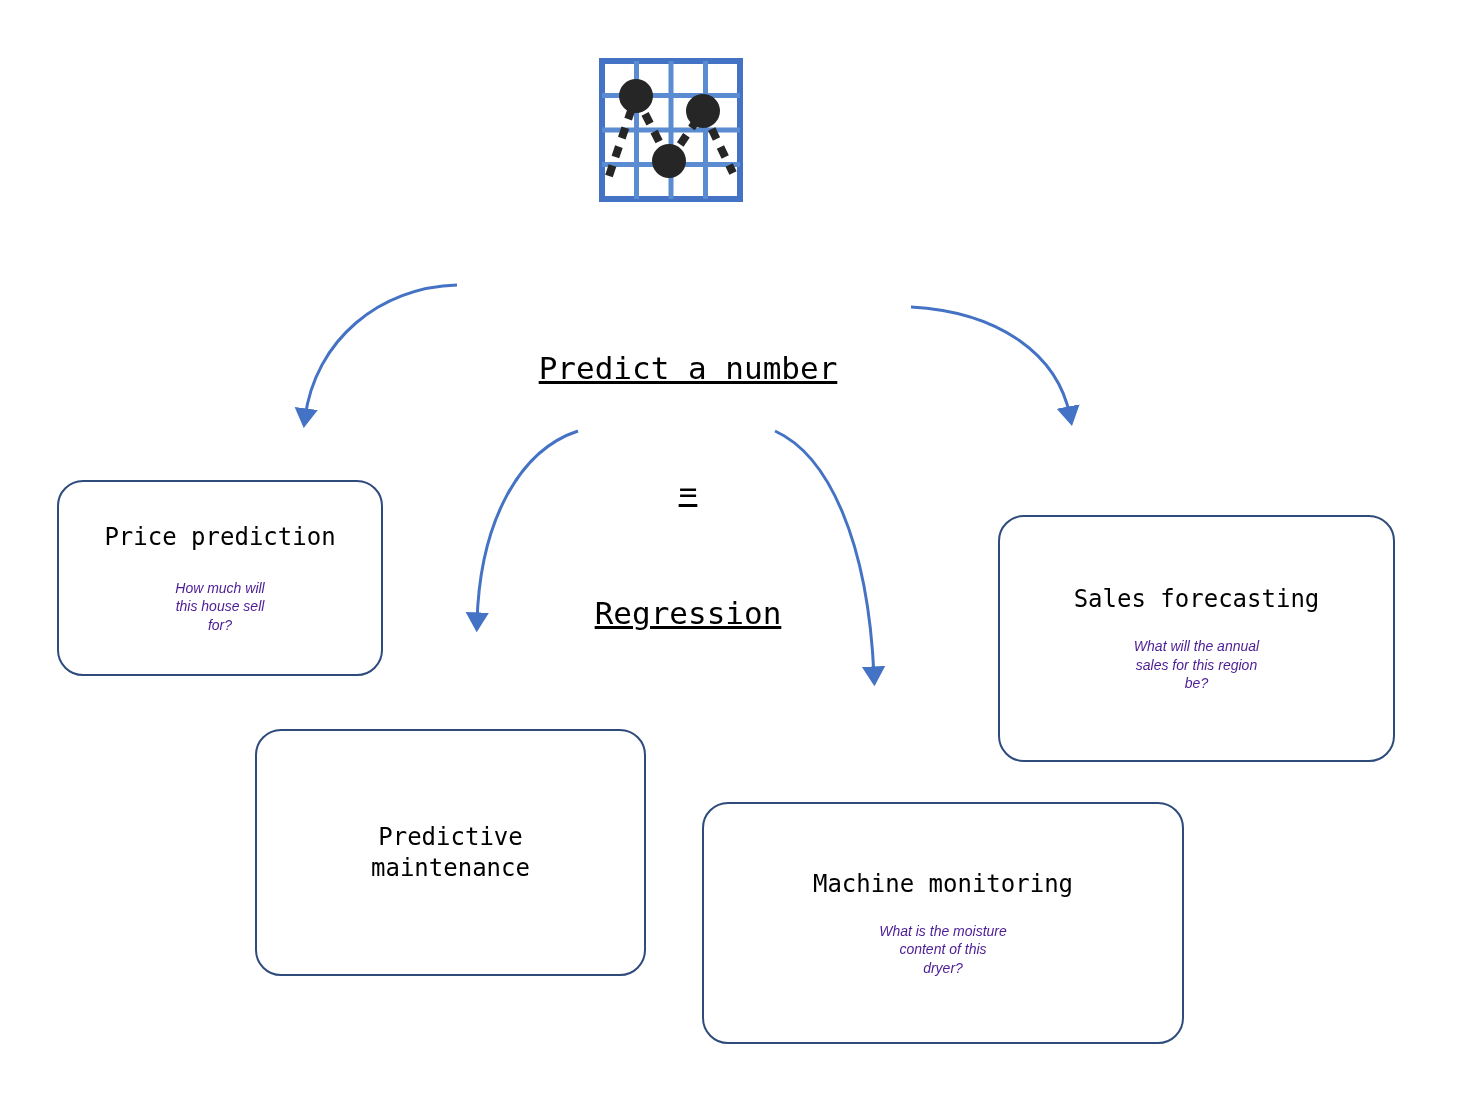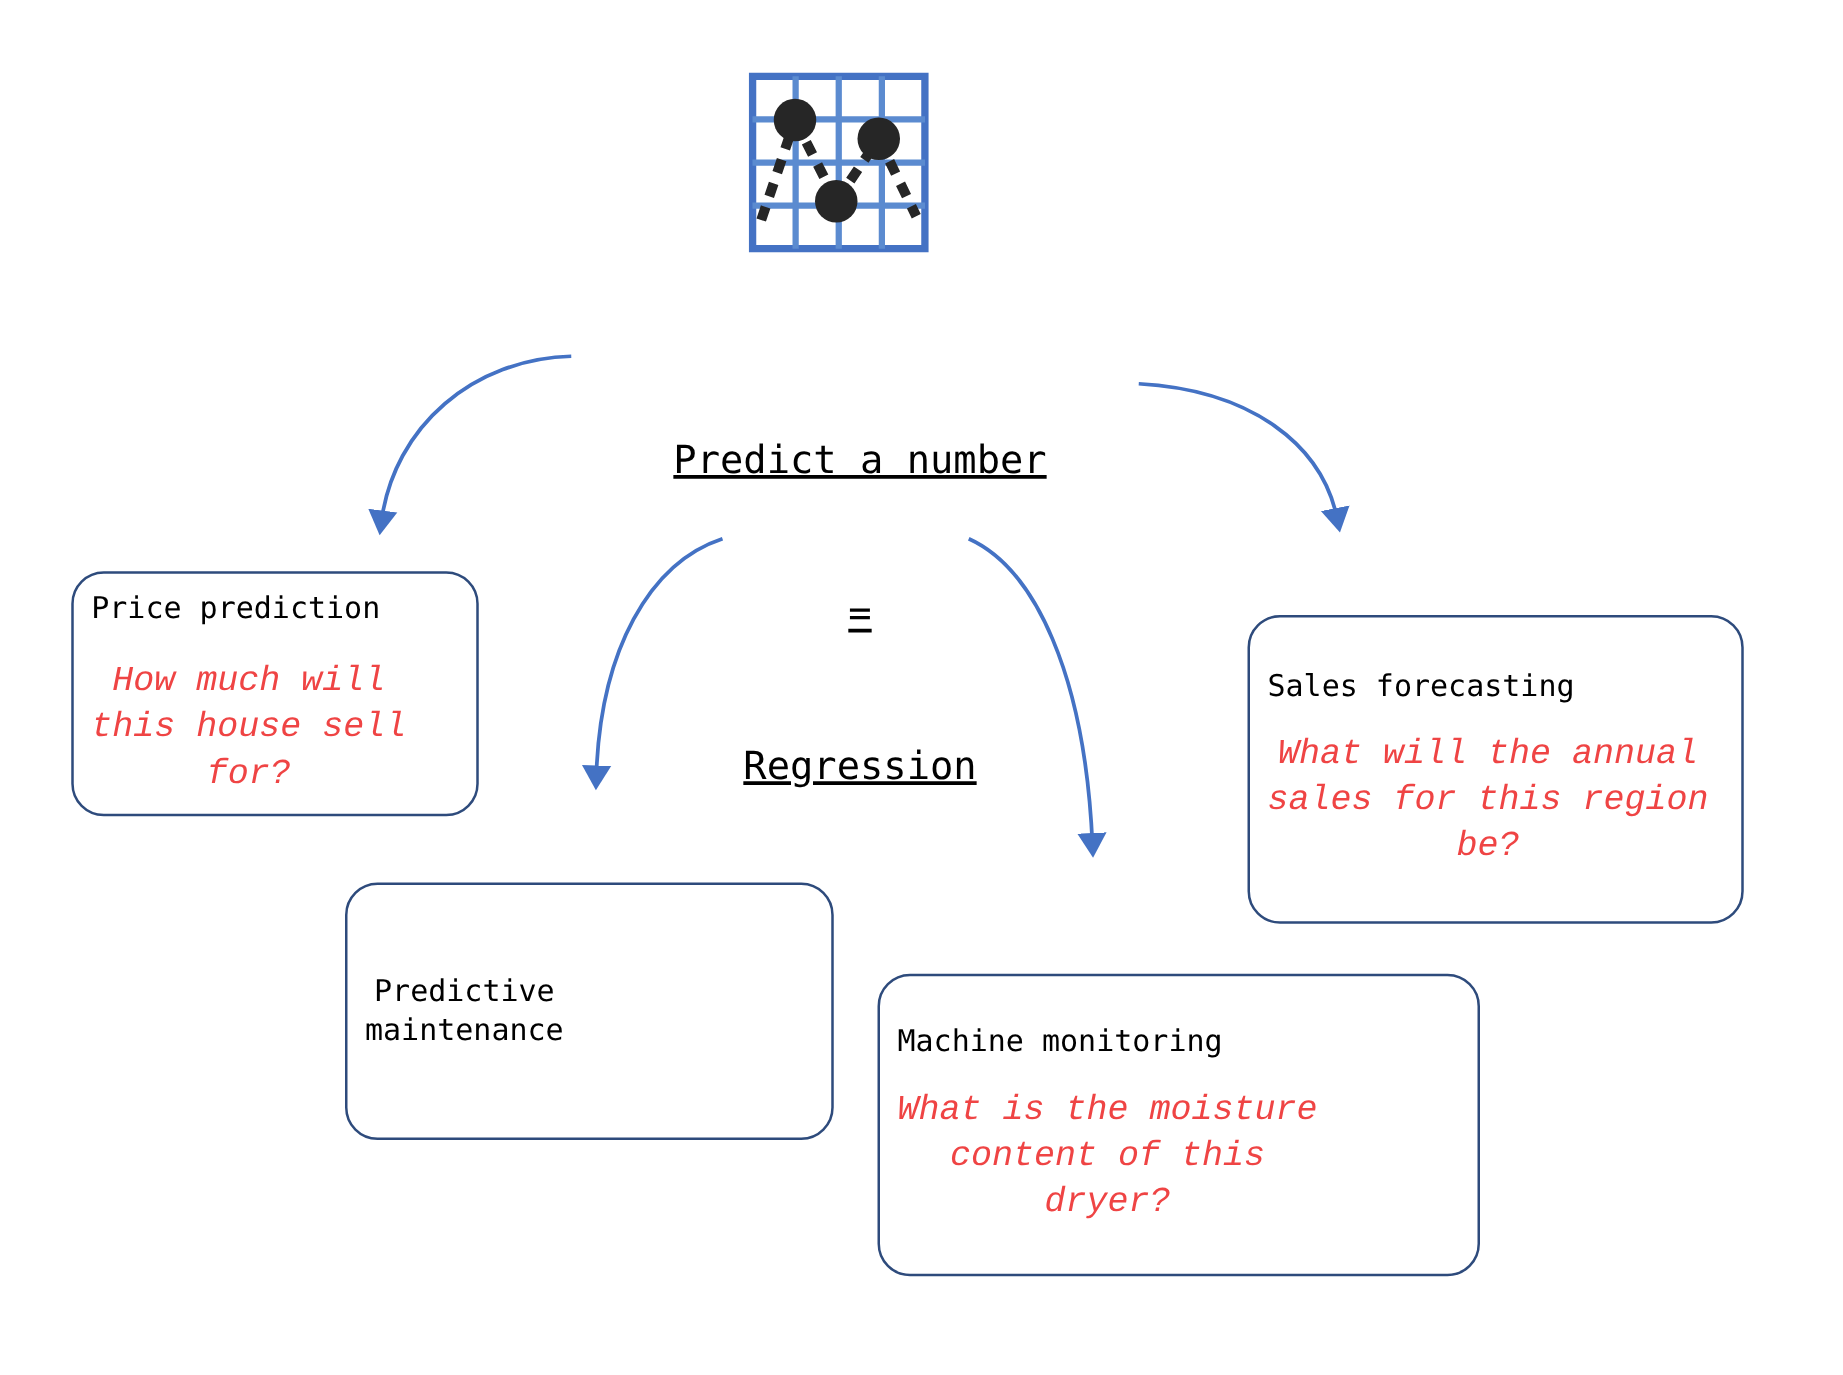--- a/index.html
+++ b/index.html
@@ -56,47 +56,48 @@
 
   
   .card {
     position: absolute;
     box-sizing: border-box;
     background: #ffffff;
     border: 2px solid #2e4b7c;
     border-radius: 26px;
     display: flex;
     flex-direction: column;
-    align-items: flex-start;
+    align-items: center;
     justify-content: center;
     padding: 10px 14px;
+    margin-top: 23px;
   }
   .card-title {
     font-family: "DejaVu Sans Mono", monospace;
     font-size: 24px;
     font-style: normal;
     color: #000000;
     text-align: center;
     line-height: 1.28;
     white-space: pre-line;
   }
   .card-question {
-    font-family: Liberation Mono, monospace;
+    font-family: Liberation Sans, sans-serif;
     font-style: italic;
-    font-size: 28px;
-    color: #ef4444;
+    font-size: 14px;
+    color: #4c1d95;
     text-align: center;
     line-height: 1.32;
     margin-top: 22px;
     white-space: pre-line;
   }
 
   #card-price        { left: 57px;   top: 457px; width: 326px; height: 196px; }
   #card-price .card-question { margin-top: 26px; }
-  #card-maintenance  { left: 276px;  top: 706px; width: 391px; height: 206px; gap: 13px; }
+  #card-maintenance  { left: 255px;  top: 706px; width: 391px; height: 247px; gap: 13px; }
   #card-machine      { left: 702px;  top: 779px; width: 482px; height: 242px; }
   #card-sales        { left: 998px;  top: 492px; width: 397px; height: 247px; }
 </style>
 </head>
 <body>
 
 <div id="canvas">
 
   <div id="icon-wrap">
     <svg width="144" height="144" viewBox="0 0 144 144">

